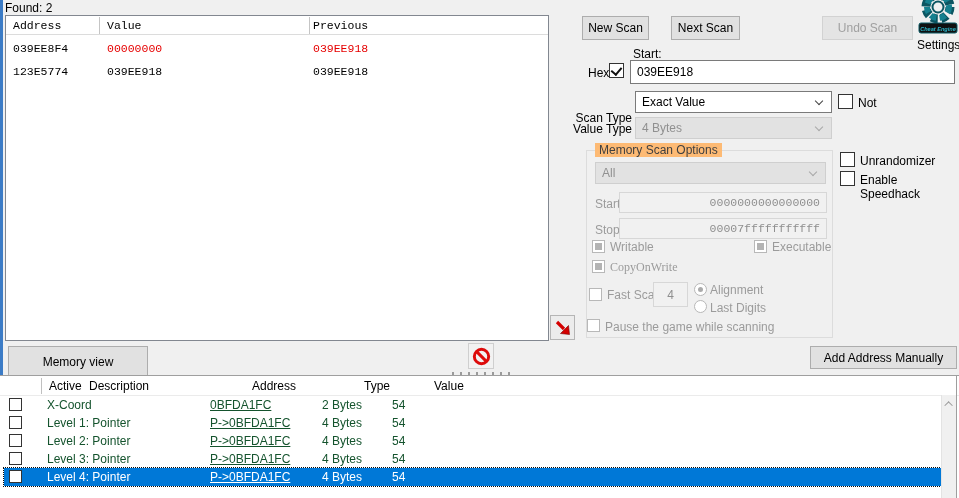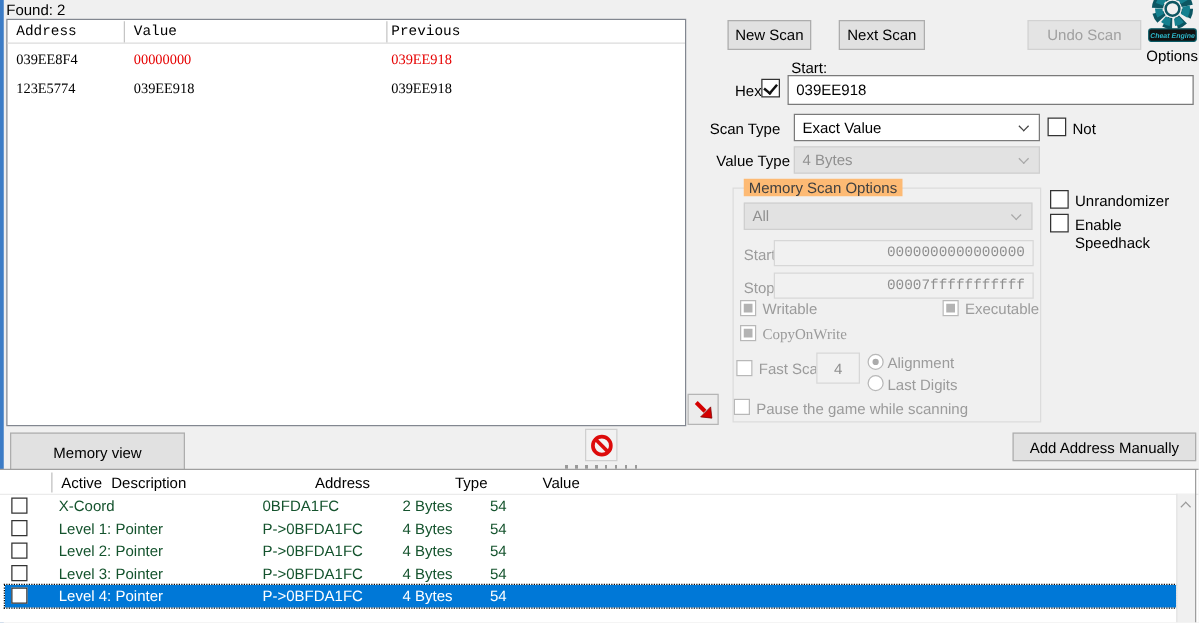--- a/index.html
+++ b/index.html
@@ -13,21 +13,21 @@
   .right-edge { left:956px; top:376px; width:1px; height:122px; background:#9e9e9e; }
 
   
   .found-label { left:5px; top:1px; }
   .found-list { left:5px; top:15px; width:544px; height:326px; background:#fff; border:1px solid #828790; }
   .fl-header { position:absolute; left:0; top:0; width:100%; height:19px; border-bottom:1px solid #dcdcdc;
                font-family:"Liberation Mono","DejaVu Sans Mono",monospace; font-size:11.5px; }
   .fl-h { position:absolute; top:3px; }
   .fl-div { position:absolute; top:1px; width:1px; height:17px; background:#c5c5c5; }
   .fl-row { position:absolute; left:0; width:100%; height:20px;
-            font-family:Liberation Serif, serif; font-size:11.5px; }
+            font-family:Liberation Mono, monospace; font-size:11.5px; }
   .fl-cell { position:absolute; top:0; }
   .col1 { left:7px; } .col2 { left:101px; } .col3 { left:307px; }
   .red { color:#e60000; }
 
   
   .btn { display:flex; align-items:center; justify-content:center;
          background:#e1e1e1; border:1px solid #adadad; font-size:12px; cursor:default; }
   .btn.disabled { background:#e4e4e4; border-color:#d2d2d2; color:#a0a0a0; }
   .iconbtn { display:flex; align-items:center; justify-content:center;
              background:#ececec; border:1px solid #b5b5b5; }
@@ -71,21 +71,21 @@
 
   
   .panel { left:0; top:376px; width:959px; height:122px; background:#fff; }
   .at-header { position:absolute; left:0; top:0; width:100%; height:20px; border-bottom:1px solid #ebebeb; }
   .at-h { position:absolute; top:3px; font-size:12px;margin-left:42px; }
   .at-vdiv { position:absolute; left:41px; top:2px; width:1px; height:16px; background:#c0c0c0; }
   .at-rows { position:absolute; left:4px; top:20px; width:937px; }
   .at-row { position:relative; height:18px; }
   .at-row .cbx { left:5px; top:2px; }
   .at-cell { position:absolute; top:2px; color:#14532d; }
-  .d1 { left:43px; } .d2 { left:206px; } .d3 { left:318px; } .d4 { left:388px; }
+  .d1 { left:43px; } .d2 { left:206px;text-decoration:underline; } .d3 { left:318px; } .d4 { left:388px; }
   .at-row.selected { background:#0078d7; outline:1px dotted #0a0a0a; }
   .at-row.selected .at-cell { color:#fff; }
 
   
   .sbar { left:941px; top:395px; width:15px; height:103px; background:#f0f0f0; border-left:1px solid #e3e3e3; }
   .sbar-up { position:absolute; left:0; top:0; width:15px; height:17px; display:flex; align-items:center; justify-content:center; }
   .sb-chev { width:6px; height:6px; border:solid #9a9a9a; border-width:1.5px 0 0 1.5px; transform:rotate(45deg) translateY(2px); }
 </style>
 </head>
 <body>
@@ -128,28 +128,28 @@
 
   <div class="abs" style="left:916px; top:0; width:42px; height:35px;">
     <svg width="42" height="35" viewBox="0 0 42 35">
       <circle cx="22" cy="7" r="12" fill="none" stroke="#0c5662" stroke-width="9" stroke-dasharray="6 3.5"></circle>
       <circle cx="22" cy="7" r="11" fill="none" stroke="#15808f" stroke-width="6" stroke-dasharray="6 3.5"></circle>
       <circle cx="22" cy="7" r="5.5" fill="#f0f0f0" stroke="#0c5662" stroke-width="2"></circle>
       <rect x="3" y="23" width="38" height="10" rx="2" fill="#101010" stroke="#0a5b66" stroke-width="1"></rect>
       <text x="22" y="30.5" text-anchor="middle" font-size="5.6" font-style="italic" font-weight="bold" fill="#2cb6c9">Cheat Engine</text>
     </svg>
   </div>
-  <div class="abs" style="left:917px; top:38px;">Options</div>
+  <div class="abs" style="left:917px; top:38px;">Settings</div>
 
   <div class="abs" style="left:633px; top:47px;">Start:</div>
   <div class="abs" style="left:588px; top:66px;">Hex</div>
   <span class="cbx checked" style="left:609px; top:63px;"></span>
   <input class="abs tbox" style="left: 630px; top: 60px; width: 325px; height: 24px;" value="039EE918">
 
-  <div class="abs" style="left:560px; top:96px; width:72px; text-align:center;">Scan Type</div>
+  <div class="abs" style="left:560px; top:111px; width:72px; text-align:right;">Scan Type</div>
   <div class="combo" style="left:635px; top:91px; width:197px; height:22px;">
     <span class="cv">Exact Value</span>
     <span class="chev"></span>
   </div>
   <span class="cbx" style="left:838px; top:94px;"></span>
   <div class="abs" style="left:858px; top:96px;">Not</div>
 
   <div class="abs" style="left:556px; top:122px; width:76px; text-align:right;">Value Type</div>
   <div class="combo dis" style="left:635px; top:117px; width:197px; height:22px;">
     <span class="cv">4 Bytes</span>

